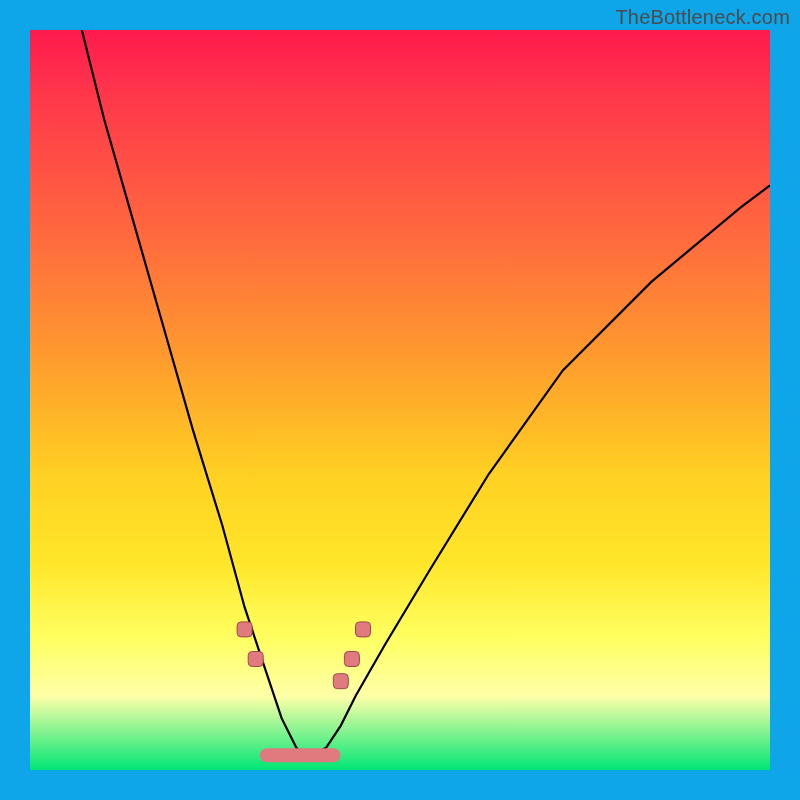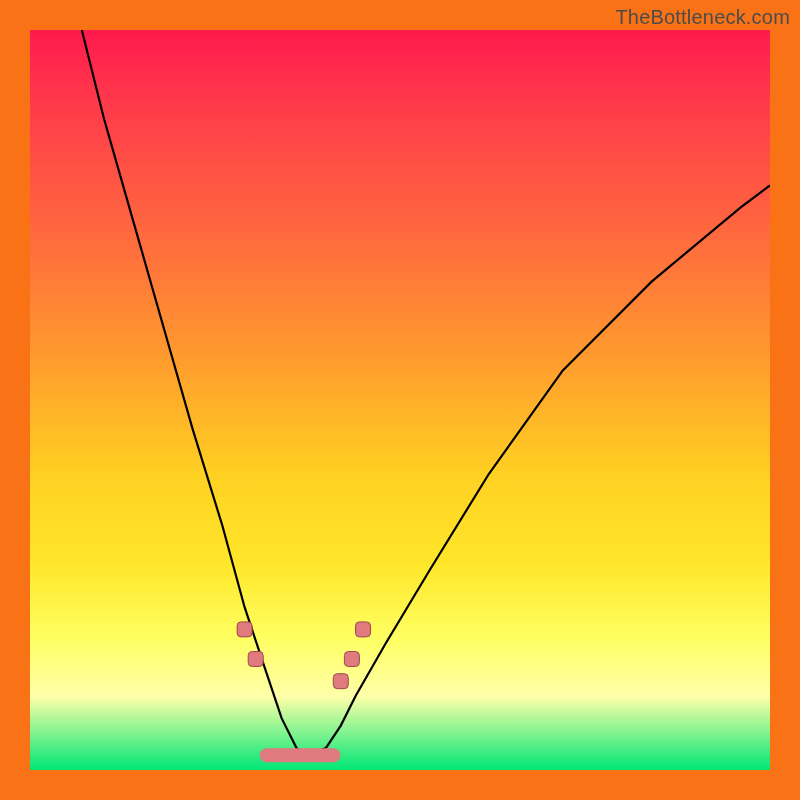--- a/index.html
+++ b/index.html
@@ -7,21 +7,21 @@
     padding: 0;
     width: 800px;
     height: 800px;
     overflow: hidden;
     background: #000;
     font-family: Arial, Helvetica, sans-serif;
   }
   .frame {
     position: absolute;
     inset: 0;
-    background: #f97316;
+    background: #0ea5e9;
   }
   .plot-area {
     position: absolute;
     left: 30px;
     top: 30px;
     width: 740px;
     height: 740px;
     
     background: linear-gradient(
       to bottom,

